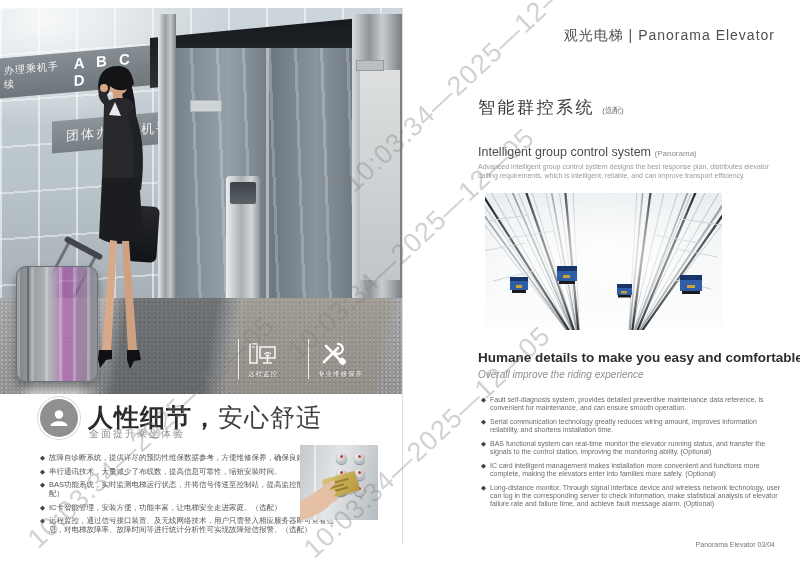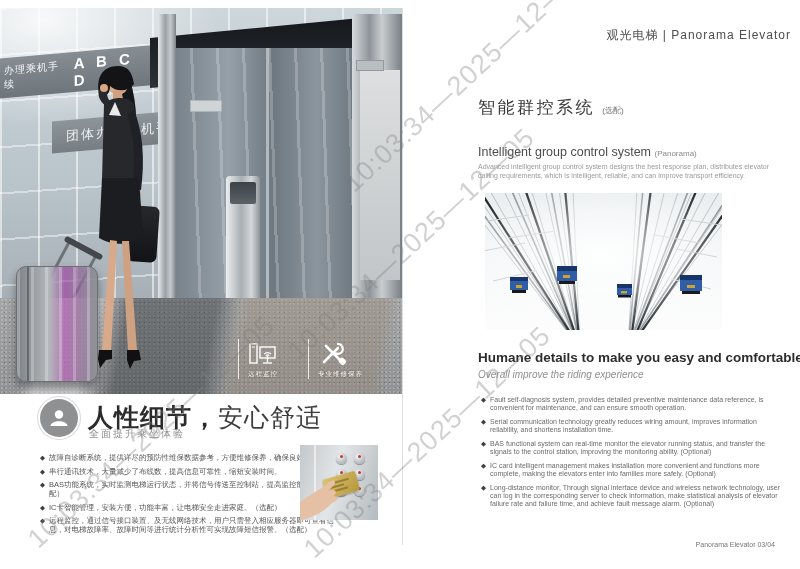--- a/index.html
+++ b/index.html
@@ -99,21 +99,21 @@
   .sec-title .tbold{font-weight:bold;}
   .sec-title .tlight{font-weight:normal;color:#3e3e3e;}
   .sec-sub{position:absolute;left:89px;top:427px;font-size:10px;letter-spacing:2px;color:#8f8f8f;}
   
   .cn-bullets{position:absolute;left:40px;top:453px;width:294px;}
   .cn-bullets .item{display:flex;margin-bottom:4.5px;font-size:7.5px;line-height:9px;color:#555;}
   .en-bullets{position:absolute;left:481px;top:396px;width:306px;}
   .en-bullets .item{display:flex;margin-bottom:6px;font-size:7px;line-height:8px;color:#6b6b6b;}
   .marker{flex:0 0 auto;margin-right:4px;font-size:6.5px;color:#3f3f3f;line-height:inherit;}
   
-  .brand{position:absolute;right:9px;top:27px;font-size:12px;letter-spacing:1px;color:#4f4f4f;}
+  .brand{position:absolute;right:25px;top:27px;font-size:14px;letter-spacing:1px;color:#4f4f4f;}
   .cn-h{position:absolute;left:478px;top:96px;font-size:17px;letter-spacing:2.5px;color:#3a3a3a;white-space:nowrap;}
   .cn-h .opt{font-size:8px;letter-spacing:0;color:#6f6f6f;}
   .cn-sub{position:absolute;left:478px;top:121px;font-size:7.5px;color:#8c8c8c;white-space:nowrap;}
   .en-h{position:absolute;left:478px;top:145px;font-size:12.5px;color:#4c4c4c;white-space:nowrap;}
   .en-h .opt{font-size:8px;color:#8a8a8a;}
   .en-sub{position:absolute;left:478px;top:163px;width:302px;font-size:7px;line-height:8.5px;color:#9a9a9a;}
   .shaftimg{position:absolute;left:485px;top:193px;width:237px;height:137px;}
   .h2{position:absolute;left:478px;top:350px;font-size:13.5px;font-weight:bold;color:#2d2d2d;white-space:nowrap;}
   .h2sub{position:absolute;left:478px;top:369px;font-size:10px;color:#8f8f8f;font-style:italic;}
   .pagefoot{position:absolute;right:25px;top:541px;font-size:7px;color:#777;}

